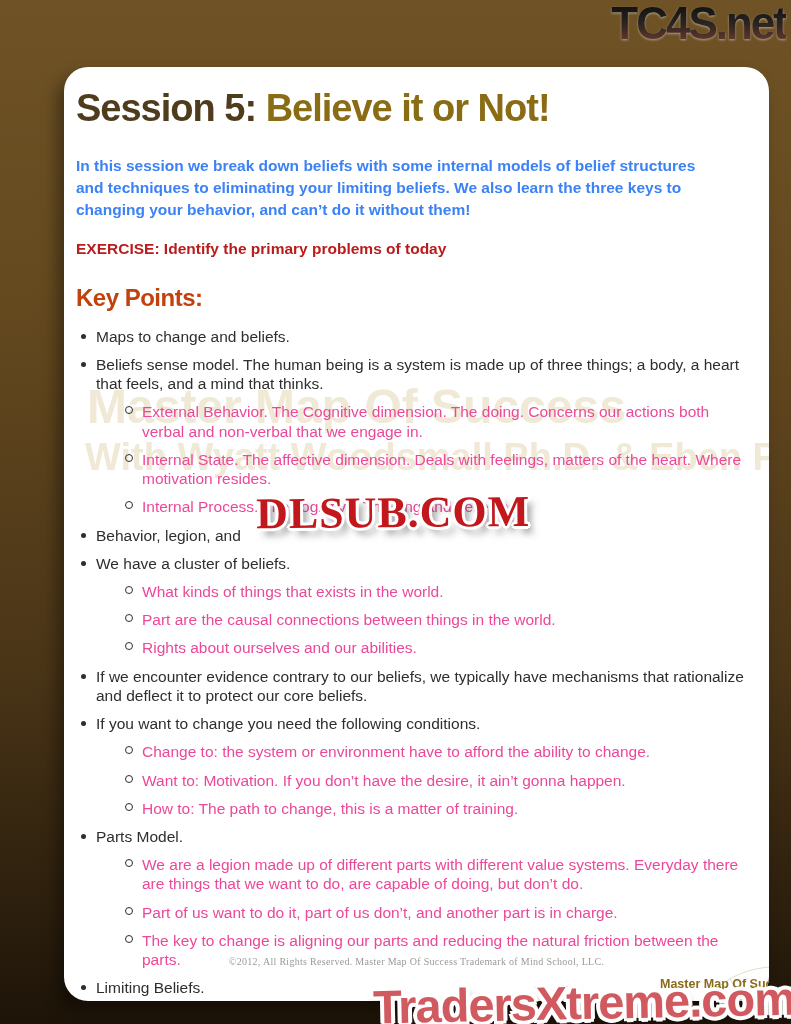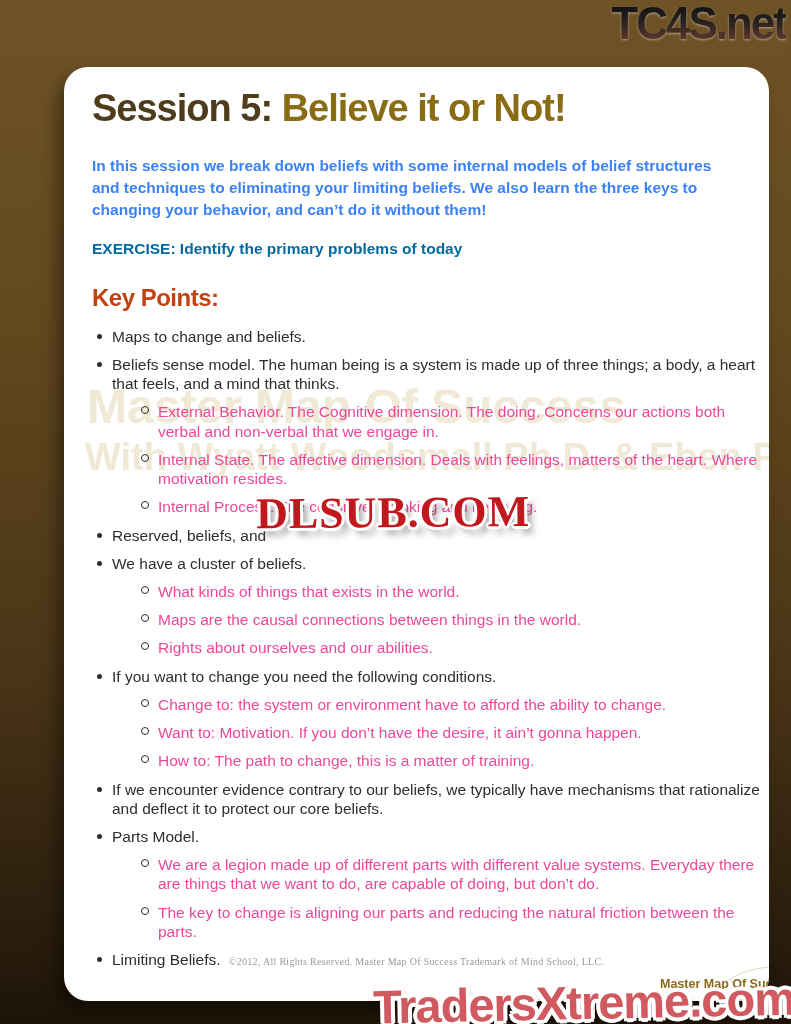--- a/index.html
+++ b/index.html
@@ -7,32 +7,32 @@
     width:791px;height:1024px;position:relative;overflow:hidden;
     background:linear-gradient(180deg,#6f5326 0%,#64491f 30%,#4a3517 65%,#2b1e0d 90%,#1d1408 100%);
     font-family:"Liberation Sans", sans-serif;
   }
   .sheet{
     position:absolute;left:64px;top:67px;width:705px;height:934px;
     background:#ffffff;border-radius:24px;
     box-shadow:-7px 9px 16px rgba(0,0,0,.38);
     overflow:hidden;
   }
-  .content{position:relative;z-index:2;padding:21px 32px 0 28px;}
+  .content{position:relative;z-index:2;padding:21px 32px 0 12px;}
   h1{
     margin:0 0 25px 0;font-size:38px;font-weight:700;letter-spacing:-1px;
     color:#4f3c1d;line-height:1.1;
   }
   h1 .accent{color:#8a6c15;}
   .intro{
     margin:0 0 19px 0;width:650px;font-size:15.5px;font-weight:700;
     line-height:1.42;color:#3b82f6;
   }
   .exercise{
-    margin:0 0 26px 0;font-size:15.5px;font-weight:700;color:#0369a1;
+    margin:0 0 26px 0;font-size:15.5px;font-weight:700;color:#b91c1c;
   }
   h2{
     margin:0 0 15px 0;font-size:24px;font-weight:700;color:#c2410c;letter-spacing:-0.5px;
   }
   ul{list-style:none;margin:0;padding:0;}
   .b1{
     position:relative;padding-left:17px;margin:0 0 9px 3px;width:648px;
     font-size:15.5px;line-height:1.24;color:#2e2e2e;
   }
   .b1 > .dot{
@@ -139,43 +139,44 @@
       <li class="b1"><span class="dot"></span><span>Maps to change and beliefs.</span></li>
 
       <li class="b1"><span class="dot"></span><span>Beliefs sense model. The human being is a system is made up of three things; a body, a heart that feels, and a mind that thinks.</span>
         <ul class="subs">
           <li class="b2"><span class="ring"></span><span>External Behavior. The Cognitive dimension. The doing. Concerns our actions both verbal and non-verbal that we engage in.</span></li>
           <li class="b2"><span class="ring"></span><span>Internal State. The affective dimension. Deals with feelings, matters of the heart. Where motivation resides.</span></li>
           <li class="b2"><span class="ring"></span><span>Internal Process. The cognitive. Thinking and believing.</span></li>
         </ul>
       </li>
 
-      <li class="b1"><span class="dot"></span><span>Reserved, beliefs, and</span></li>
+      <li class="b1"><span class="dot"></span><span>Behavior, legion, and</span></li>
 
       <li class="b1"><span class="dot"></span><span>We have a cluster of beliefs.</span>
         <ul class="subs">
           <li class="b2"><span class="ring"></span><span>What kinds of things that exists in the world.</span></li>
-          <li class="b2"><span class="ring"></span><span>Maps are the causal connections between things in the world.</span></li>
+          <li class="b2"><span class="ring"></span><span>Part are the causal connections between things in the world.</span></li>
           <li class="b2"><span class="ring"></span><span>Rights about ourselves and our abilities.</span></li>
         </ul>
       </li>
+
+      <li class="b1"><span class="dot"></span><span>If we encounter evidence contrary to our beliefs, we typically have mechanisms that rationalize and deflect it to protect our core beliefs.</span></li>
 
       <li class="b1"><span class="dot"></span><span>If you want to change you need the following conditions.</span>
         <ul class="subs">
           <li class="b2"><span class="ring"></span><span>Change to: the system or environment have to afford the ability to change.</span></li>
           <li class="b2"><span class="ring"></span><span>Want to: Motivation. If you don’t have the desire, it ain’t gonna happen.</span></li>
           <li class="b2"><span class="ring"></span><span>How to: The path to change, this is a matter of training.</span></li>
         </ul>
       </li>
 
-      <li class="b1"><span class="dot"></span><span>If we encounter evidence contrary to our beliefs, we typically have mechanisms that rationalize and deflect it to protect our core beliefs.</span></li>
-
       <li class="b1"><span class="dot"></span><span>Parts Model.</span>
         <ul class="subs">
           <li class="b2"><span class="ring"></span><span>We are a legion made up of different parts with different value systems. Everyday there are things that we want to do, are capable of doing, but don’t do.</span></li>
+          <li class="b2"><span class="ring"></span><span>Part of us want to do it, part of us don’t, and another part is in charge.</span></li>
           <li class="b2"><span class="ring"></span><span>The key to change is aligning our parts and reducing the natural friction between the parts.</span></li>
         </ul>
       </li>
 
       <li class="b1"><span class="dot"></span><span>Limiting Beliefs.</span></li>
     </ul>
   </div>
 
   <div class="dlsub">DLSUB.COM</div>
 

